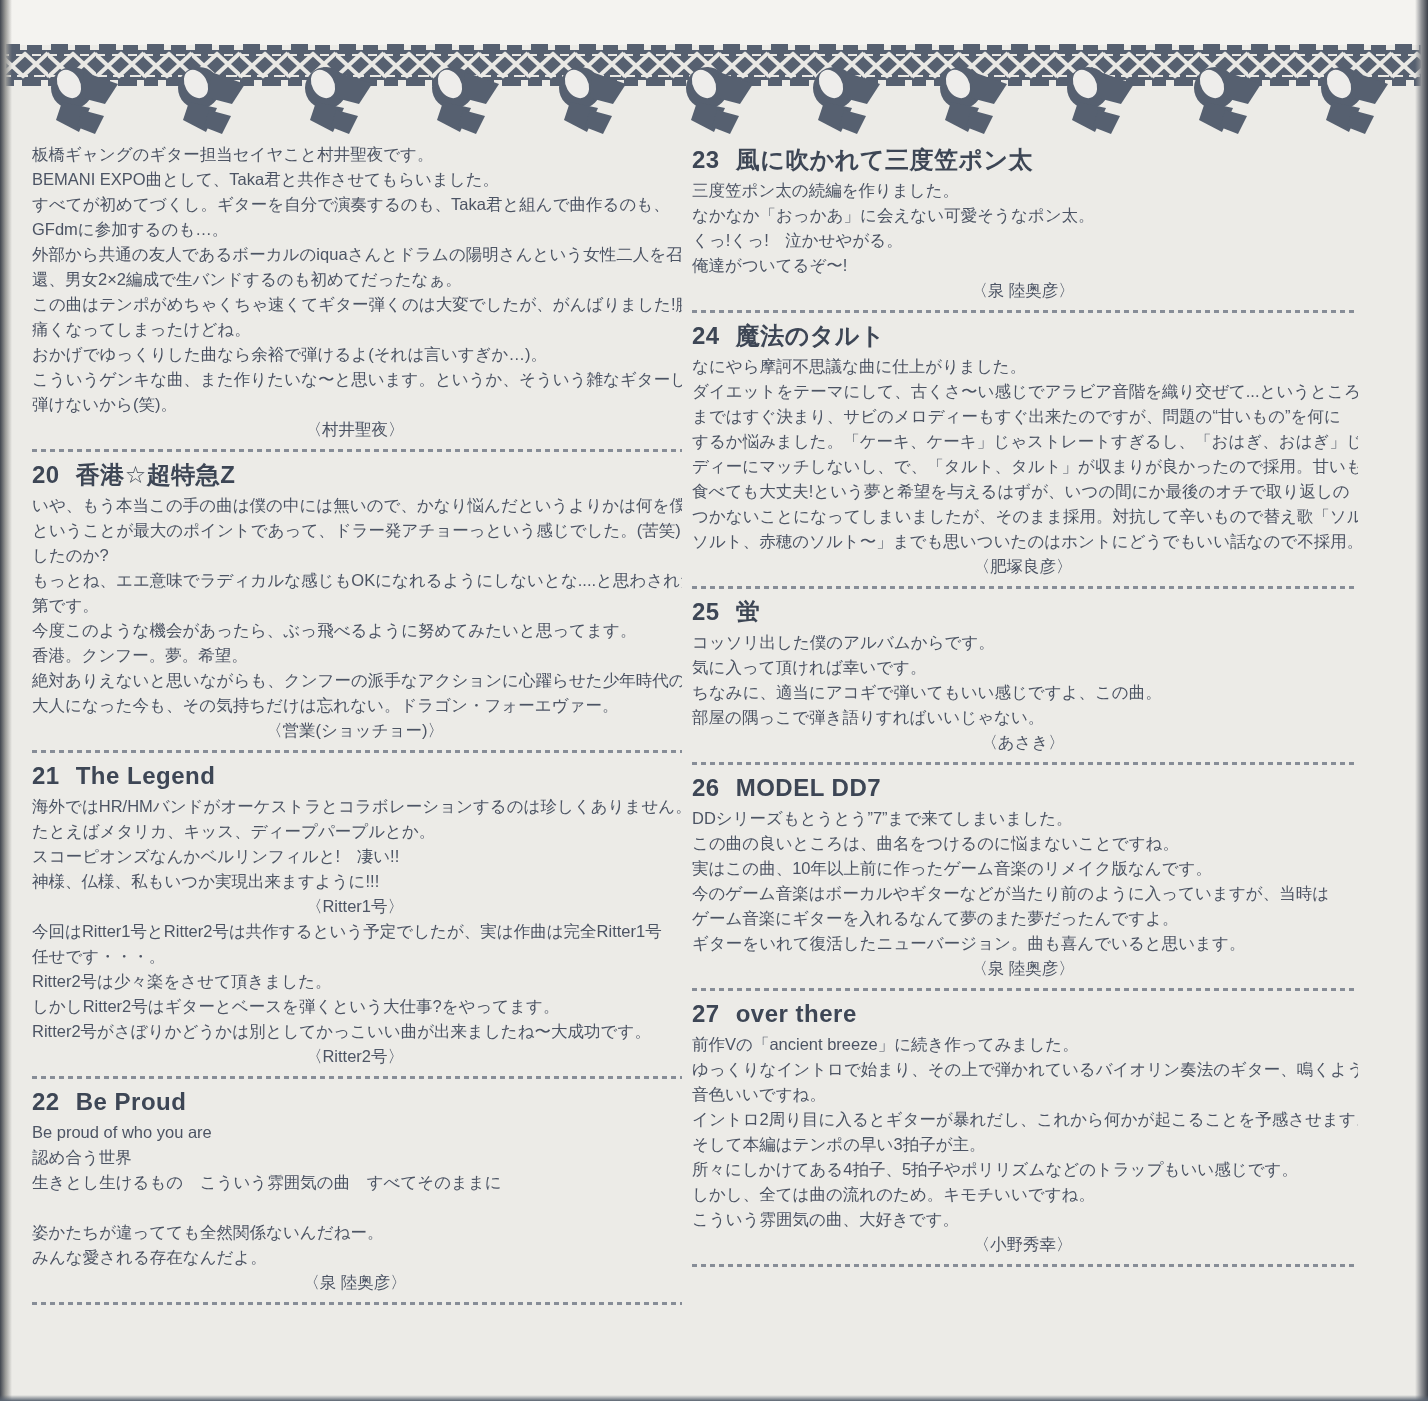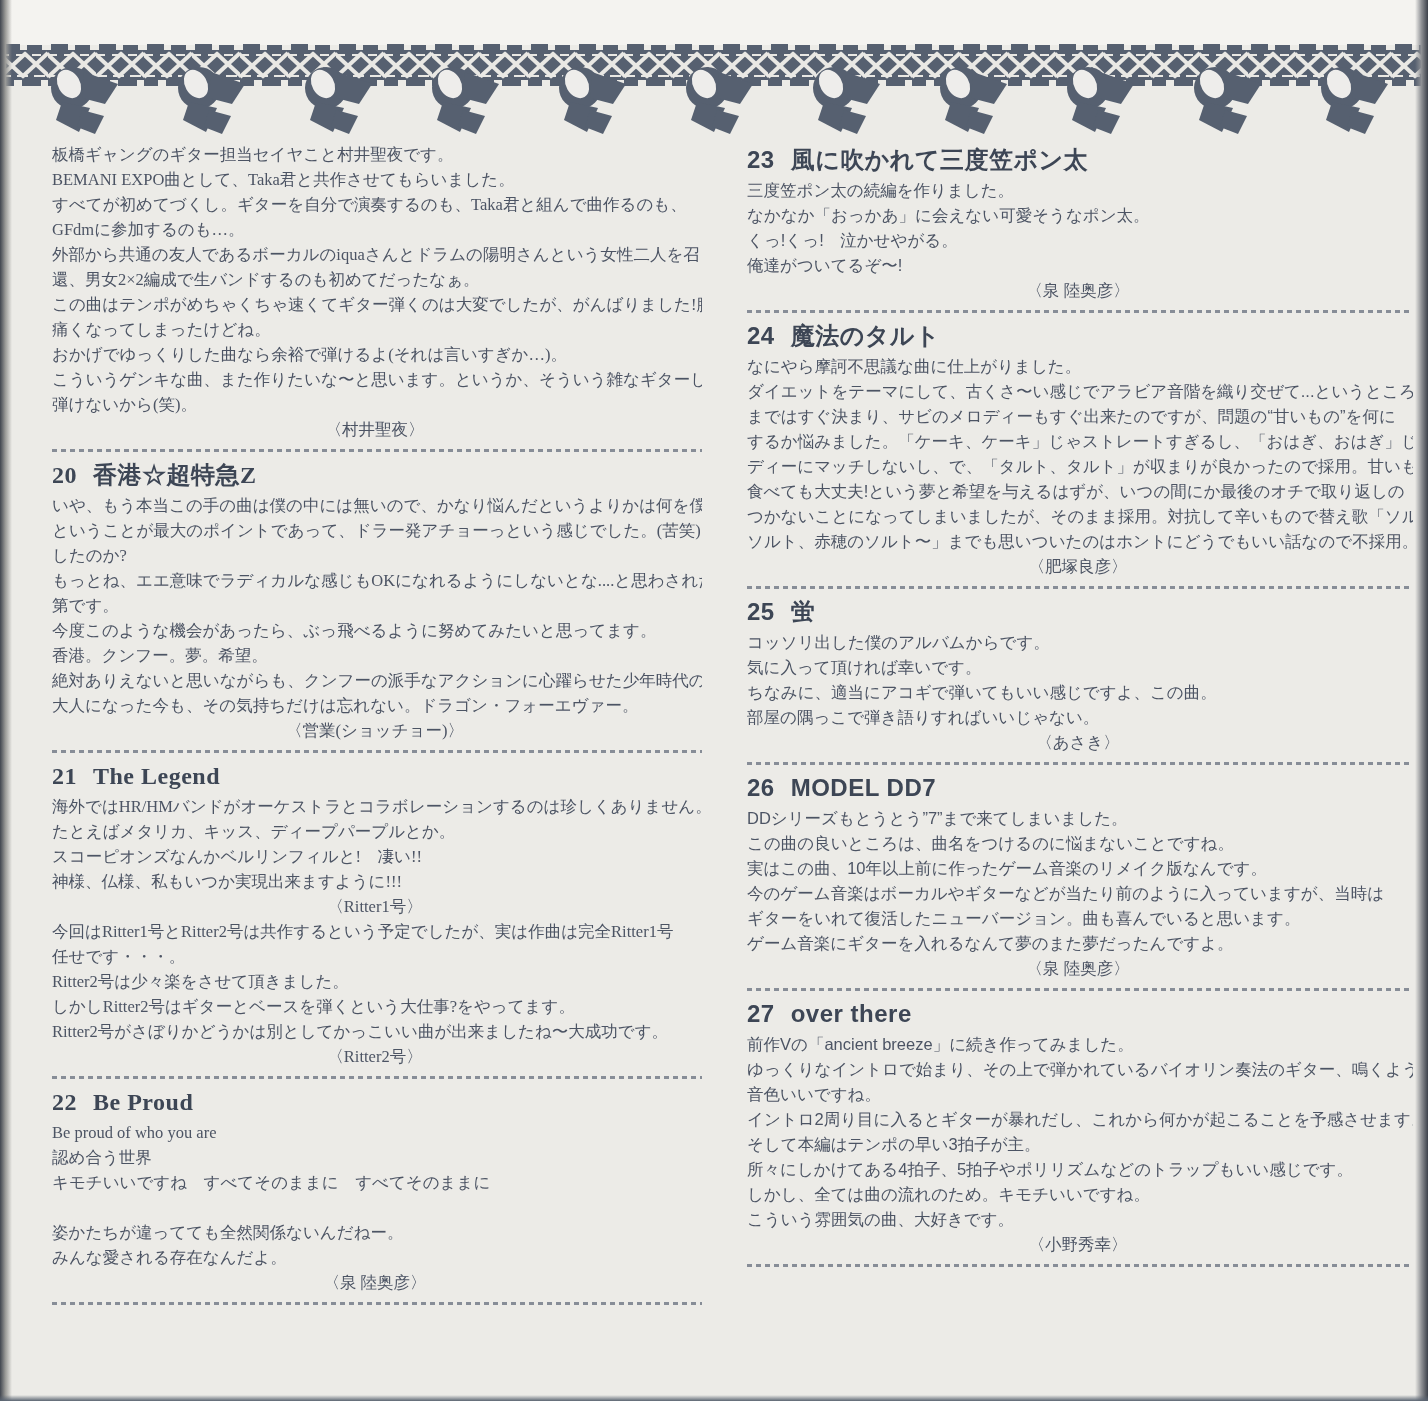--- a/index.html
+++ b/index.html
@@ -11,22 +11,22 @@
   }
   .top-strip{position:absolute;left:0;top:0;width:1428px;height:45px;background:#f4f3f0;}
   .truss-svg{position:absolute;left:0;top:44px;}
   .edge-left{position:absolute;left:0;top:0;width:12px;height:1401px;
     background:linear-gradient(90deg,#41464f 0%,#9a9a97 45%,rgba(236,235,231,0) 100%);}
   .edge-right{position:absolute;right:0;top:0;width:13px;height:1401px;
     background:linear-gradient(270deg,#3c414a 0%,#8e9094 50%,rgba(236,235,231,0) 100%);}
   .edge-bottom{position:absolute;left:0;bottom:0;width:1428px;height:6px;
     background:linear-gradient(0deg,#5b6572 0%,rgba(236,235,231,0) 100%);}
   .col{position:absolute;top:142px;}
-  .col-left{left:52px;width:650px;font-family:Liberation Serif, serif;}
-  .col-right{left:747px;width:666px;}
+  .col-left{left:32px;width:650px;}
+  .col-right{left:692px;width:666px;}
   .section{margin:0;}
   .sec-header{font-size:24px;font-weight:bold;line-height:32px;margin:2px 0;color:#3d4655;letter-spacing:0.5px;}
   .sec-header .num{margin-right:16px;}
   .line{font-size:16.5px;line-height:25px;white-space:nowrap;overflow:hidden;color:#4c5464;}
   .line.blank{height:25px;}
   .line.sig{text-align:center;padding-right:4px;}
   .sep{height:3px;margin:7px 0;
     background:repeating-linear-gradient(90deg,#878d97 0px,#878d97 5px,rgba(0,0,0,0) 5px,rgba(0,0,0,0) 9px);}
 </style>
 </head>
@@ -115,21 +115,21 @@
       <div class="line">Ritter2号は少々楽をさせて頂きました。</div>
       <div class="line">しかしRitter2号はギターとベースを弾くという大仕事?をやってます。</div>
       <div class="line">Ritter2号がさぼりかどうかは別としてかっこいい曲が出来ましたね〜大成功です。</div>
       <div class="line sig">〈Ritter2号〉</div>
     </div>
     <div class="sep"></div>
     <div class="section">
       <div class="sec-header"><span class="num">22</span><span class="title">Be Proud</span></div>
       <div class="line">Be proud of who you are</div>
       <div class="line">認め合う世界</div>
-      <div class="line">キモチいいですね　すべてそのままに　すべてそのままに</div>
+      <div class="line">生きとし生けるもの　こういう雰囲気の曲　すべてそのままに</div>
       <div class="line blank"></div>
       <div class="line">姿かたちが違ってても全然関係ないんだねー。</div>
       <div class="line">みんな愛される存在なんだよ。</div>
       <div class="line sig">〈泉 陸奥彦〉</div>
     </div>
     <div class="sep"></div>
   </div>
 <div class="col col-right" id="colRight">
     <div class="section">
       <div class="sec-header"><span class="num">23</span><span class="title">風に吹かれて三度笠ポン太</span></div>
@@ -161,22 +161,22 @@
       <div class="line">部屋の隅っこで弾き語りすればいいじゃない。</div>
       <div class="line sig">〈あさき〉</div>
     </div>
     <div class="sep"></div>
     <div class="section">
       <div class="sec-header"><span class="num">26</span><span class="title">MODEL DD7</span></div>
       <div class="line">DDシリーズもとうとう”7”まで来てしまいました。</div>
       <div class="line">この曲の良いところは、曲名をつけるのに悩まないことですね。</div>
       <div class="line">実はこの曲、10年以上前に作ったゲーム音楽のリメイク版なんです。</div>
       <div class="line">今のゲーム音楽はボーカルやギターなどが当たり前のように入っていますが、当時は</div>
+      <div class="line">ゲーム音楽にギターを入れるなんて夢のまた夢だったんですよ。</div>
       <div class="line">ギターをいれて復活したニューバージョン。曲も喜んでいると思います。</div>
-      <div class="line">ゲーム音楽にギターを入れるなんて夢のまた夢だったんですよ。</div>
       <div class="line sig">〈泉 陸奥彦〉</div>
     </div>
     <div class="sep"></div>
     <div class="section">
       <div class="sec-header"><span class="num">27</span><span class="title">over there</span></div>
       <div class="line">前作Vの「ancient breeze」に続き作ってみました。</div>
       <div class="line">ゆっくりなイントロで始まり、その上で弾かれているバイオリン奏法のギター、鳴くような</div>
       <div class="line">音色いいですね。</div>
       <div class="line">イントロ2周り目に入るとギターが暴れだし、これから何かが起こることを予感させます。</div>
       <div class="line">そして本編はテンポの早い3拍子が主。</div>

